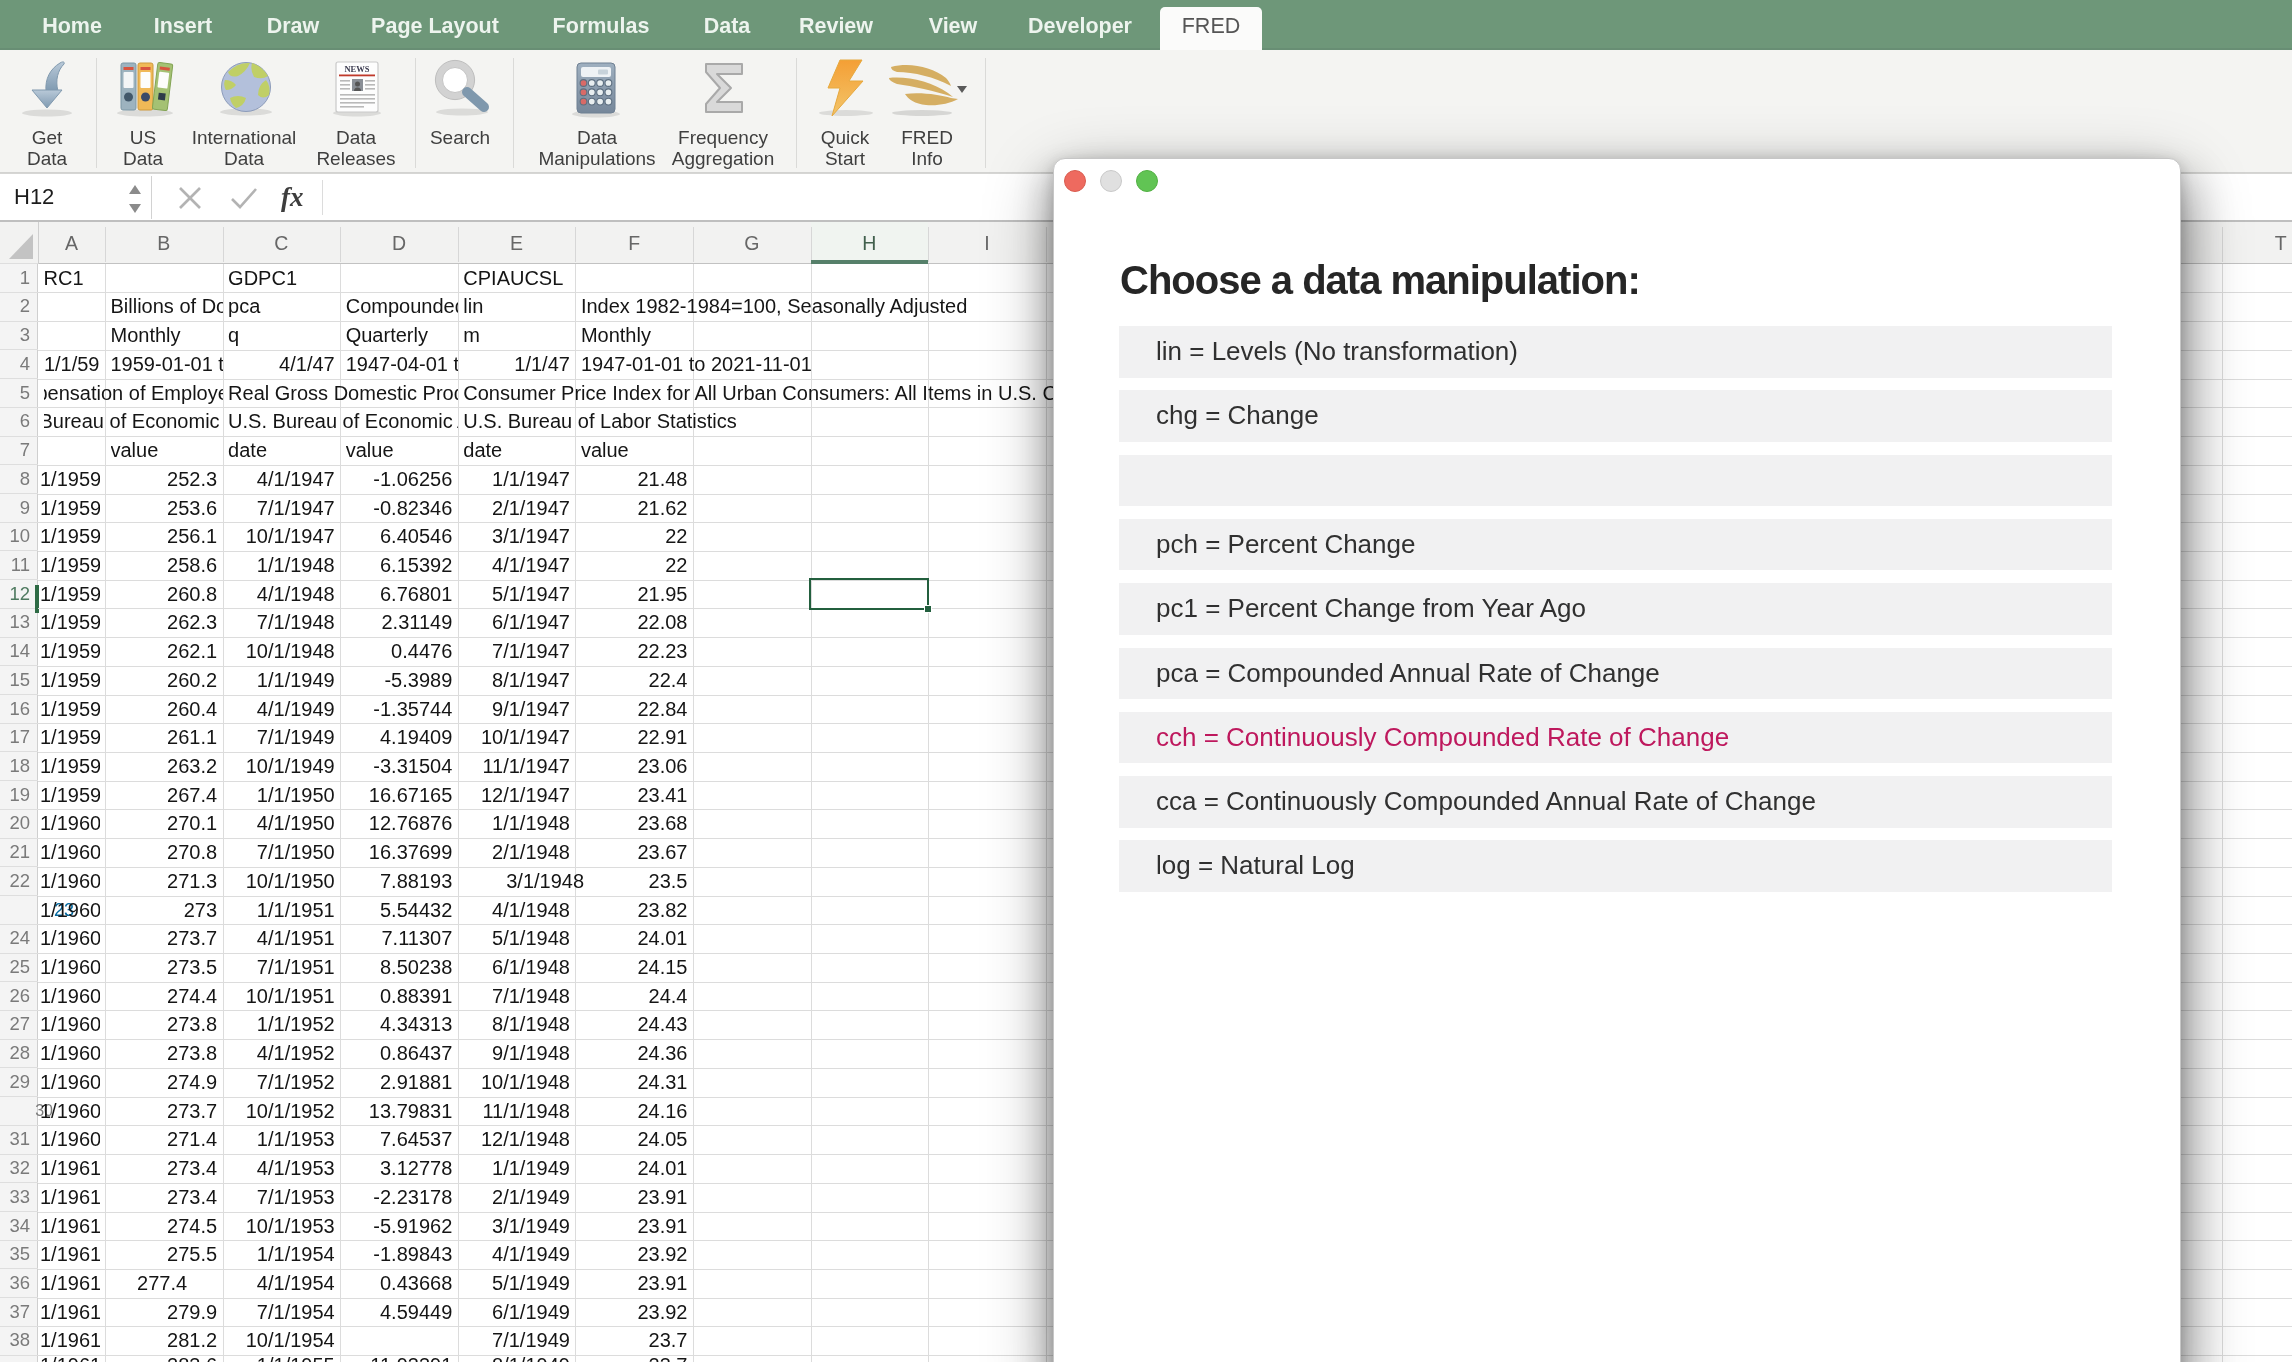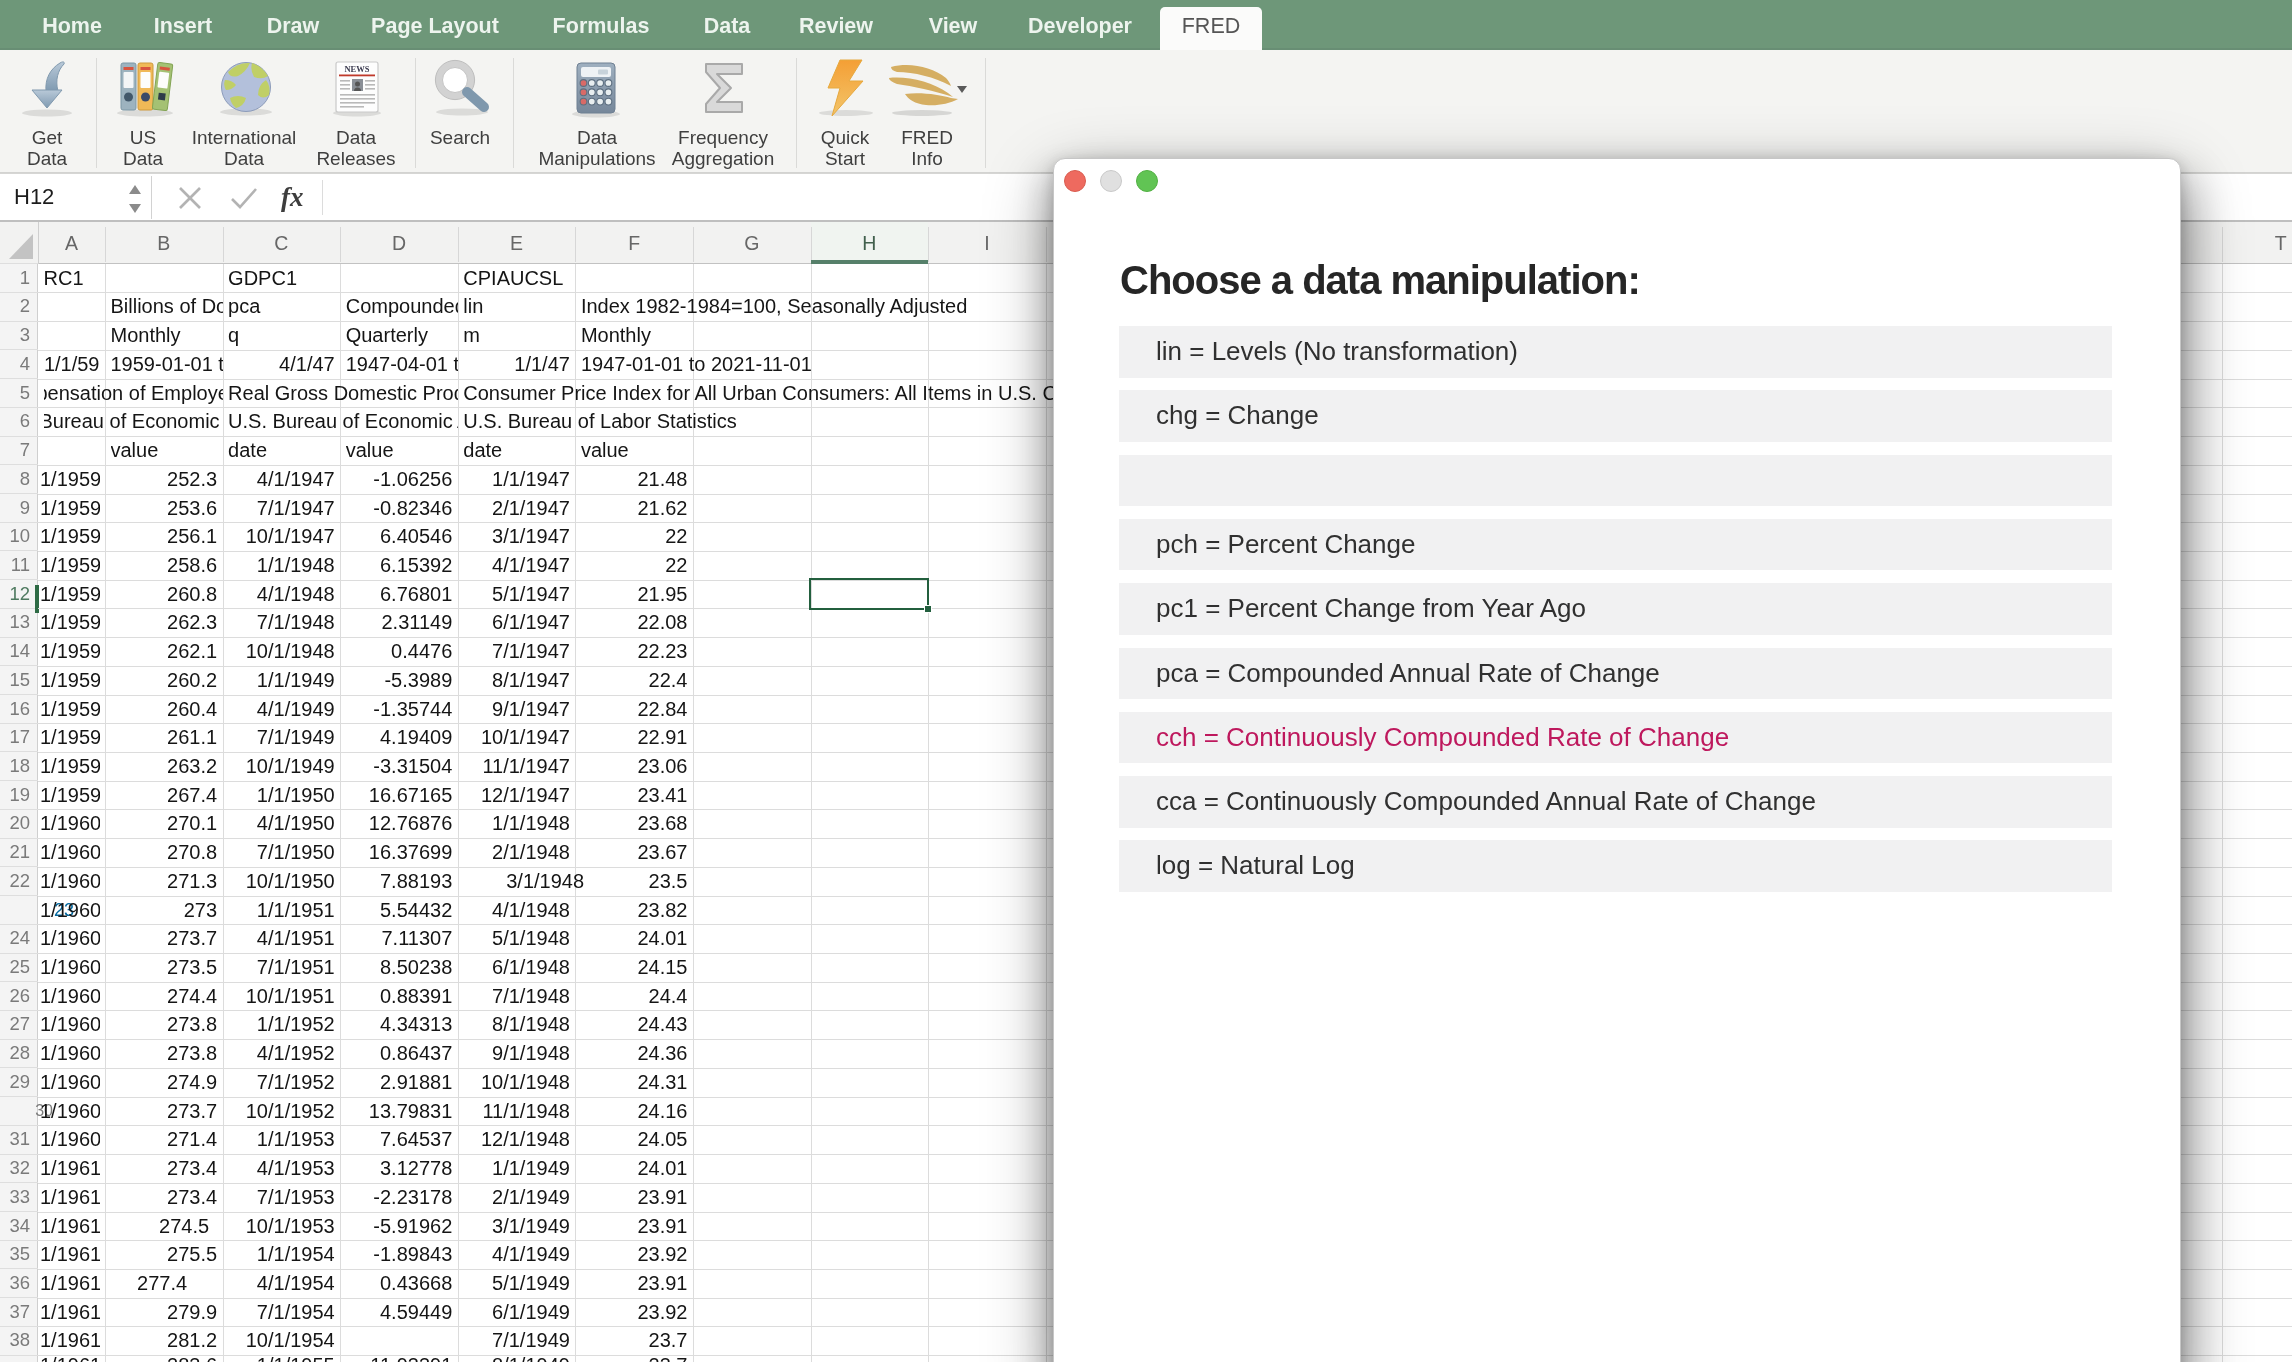--- a/index.html
+++ b/index.html
@@ -528,21 +528,21 @@
 <div class="abs ct" style="left:342.2px;top:1154.0px;width:110.1px;height:28.7px;line-height:28.7px;text-align:right;">3.12778</div>
 <div class="abs ct" style="left:459.8px;top:1154.0px;width:110.1px;height:28.7px;line-height:28.7px;text-align:right;">1/1/1949</div>
 <div class="abs ct" style="left:577.4px;top:1154.0px;width:110.1px;height:28.7px;line-height:28.7px;text-align:right;">24.01</div>
 <div class="abs ct" style="left:40.0px;top:1182.7px;width:59.5px;height:28.7px;line-height:28.7px;text-align:right;">1/1961</div>
 <div class="abs ct" style="left:107.0px;top:1182.7px;width:110.1px;height:28.7px;line-height:28.7px;text-align:right;">273.4</div>
 <div class="abs ct" style="left:224.6px;top:1182.7px;width:110.1px;height:28.7px;line-height:28.7px;text-align:right;">7/1/1953</div>
 <div class="abs ct" style="left:342.2px;top:1182.7px;width:110.1px;height:28.7px;line-height:28.7px;text-align:right;">-2.23178</div>
 <div class="abs ct" style="left:459.8px;top:1182.7px;width:110.1px;height:28.7px;line-height:28.7px;text-align:right;">2/1/1949</div>
 <div class="abs ct" style="left:577.4px;top:1182.7px;width:110.1px;height:28.7px;line-height:28.7px;text-align:right;">23.91</div>
 <div class="abs ct" style="left:40.0px;top:1211.5px;width:59.5px;height:28.7px;line-height:28.7px;text-align:right;">1/1961</div>
-<div class="abs ct" style="left:107.0px;top:1211.5px;width:110.1px;height:28.7px;line-height:28.7px;text-align:center;padding-left:44px;">274.5</div>
+<div class="abs ct" style="left:107.0px;top:1211.5px;width:110.1px;height:28.7px;line-height:28.7px;text-align:right;padding-left:44px;">274.5</div>
 <div class="abs ct" style="left:224.6px;top:1211.5px;width:110.1px;height:28.7px;line-height:28.7px;text-align:right;">10/1/1953</div>
 <div class="abs ct" style="left:342.2px;top:1211.5px;width:110.1px;height:28.7px;line-height:28.7px;text-align:right;">-5.91962</div>
 <div class="abs ct" style="left:459.8px;top:1211.5px;width:110.1px;height:28.7px;line-height:28.7px;text-align:right;">3/1/1949</div>
 <div class="abs ct" style="left:577.4px;top:1211.5px;width:110.1px;height:28.7px;line-height:28.7px;text-align:right;">23.91</div>
 <div class="abs ct" style="left:40.0px;top:1240.2px;width:59.5px;height:28.7px;line-height:28.7px;text-align:right;">1/1961</div>
 <div class="abs ct" style="left:107.0px;top:1240.2px;width:110.1px;height:28.7px;line-height:28.7px;text-align:right;">275.5</div>
 <div class="abs ct" style="left:224.6px;top:1240.2px;width:110.1px;height:28.7px;line-height:28.7px;text-align:right;">1/1/1954</div>
 <div class="abs ct" style="left:342.2px;top:1240.2px;width:110.1px;height:28.7px;line-height:28.7px;text-align:right;">-1.89843</div>
 <div class="abs ct" style="left:459.8px;top:1240.2px;width:110.1px;height:28.7px;line-height:28.7px;text-align:right;">4/1/1949</div>
 <div class="abs ct" style="left:577.4px;top:1240.2px;width:110.1px;height:28.7px;line-height:28.7px;text-align:right;">23.92</div>

